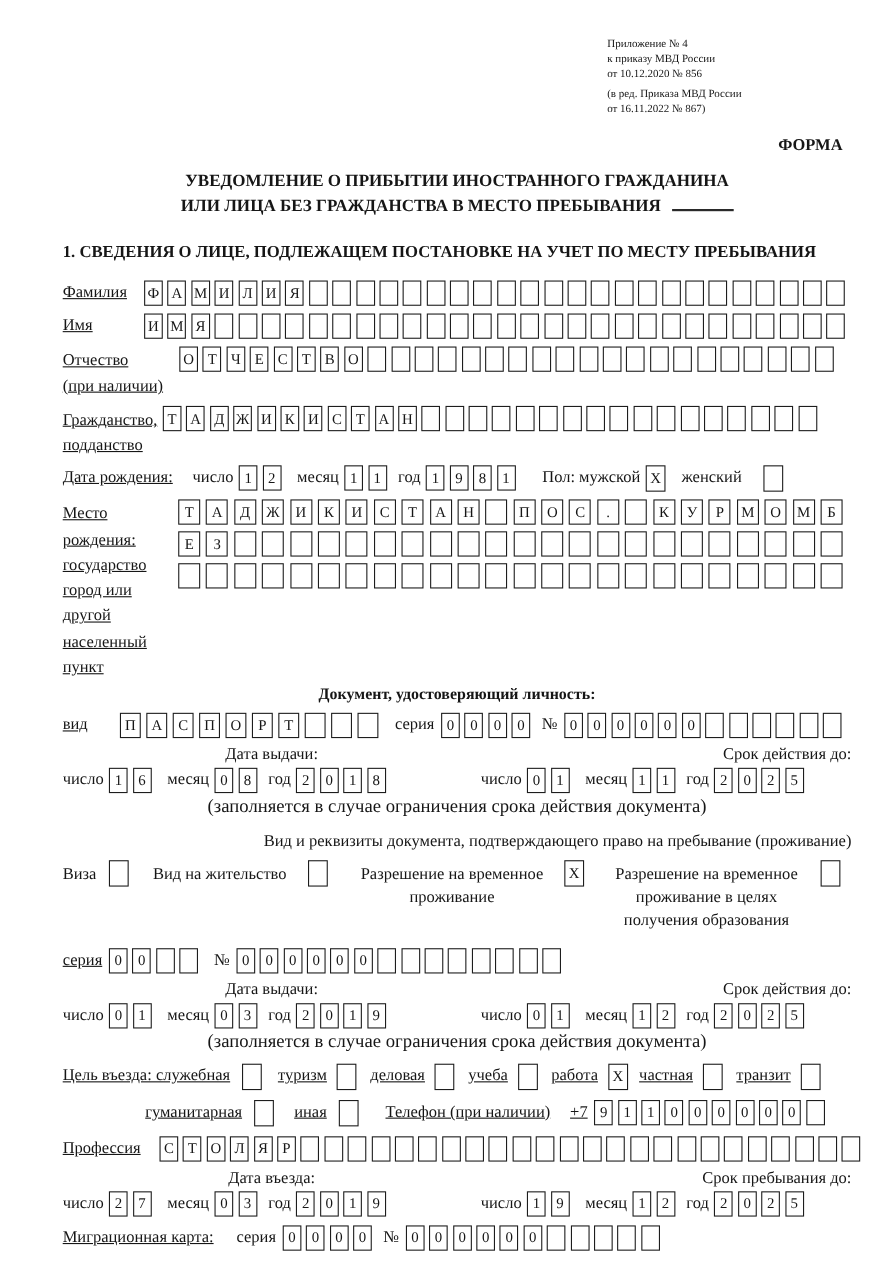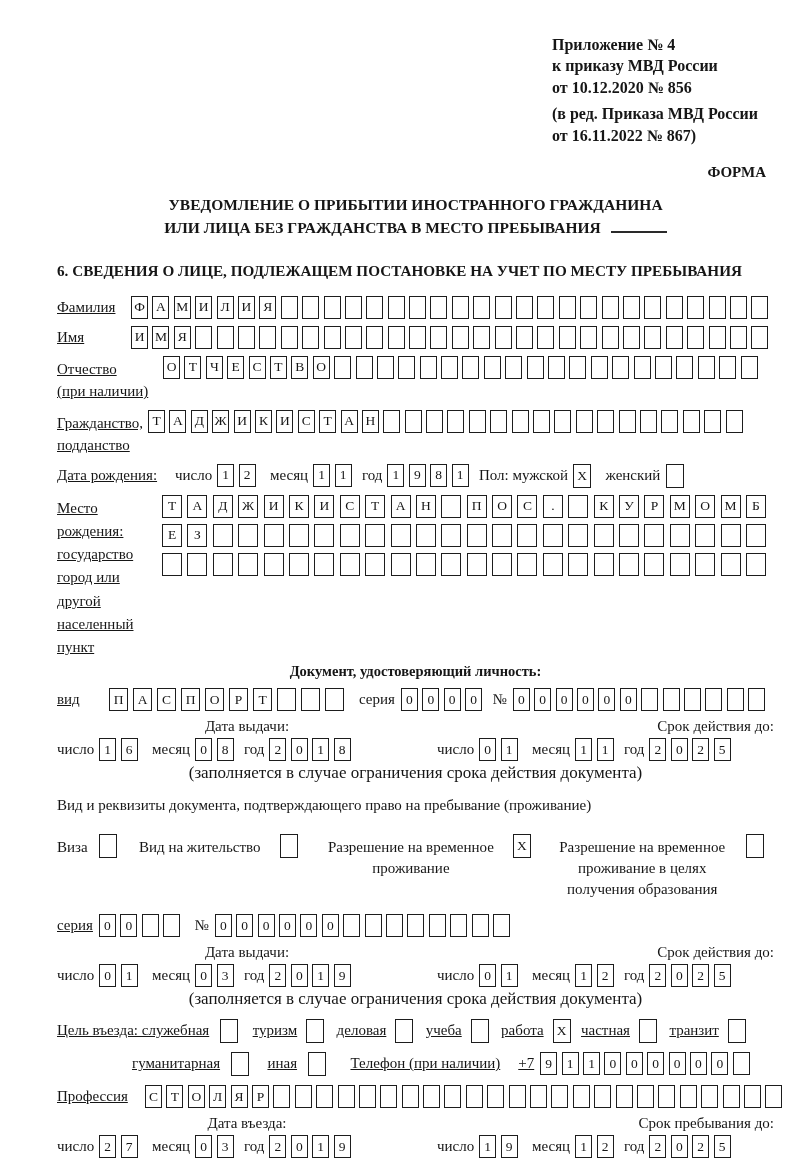--- a/index.html
+++ b/index.html
@@ -1,21 +1,21 @@
 <!DOCTYPE html>
 <html><head>
 <meta charset="utf-8">
 <style>
   * { margin:0; padding:0; box-sizing:border-box; }
   html,body { background:#ffffff; }
   body { width:800px; height:1163px; color:#161616; overflow:hidden;
          font-family:"Liberation Serif","DejaVu Serif",serif; font-size:15px; }
   .page { padding:34px 26px 0 57px; }
 
-  .appendix { margin-left:auto; width:222px; font-size:16px; line-height:1.34;font-weight:bold; }
+  .appendix { margin-left:auto; width:222px; font-size:10px; line-height:1.34; }
   .appendix .gap { height:5px; }
   .forma { text-align:right; font-weight:bold; font-size:15px; margin-top:18px; padding-right:8px; }
 
   .title { text-align:center; font-weight:bold; font-size:15.5px; line-height:1.5; margin-top:12px; }
   .uline { display:inline-block; width:56px; border-bottom:2px solid #2a2a2a; margin-left:10px; vertical-align:baseline; }
 
   .sec-heading { font-weight:bold; font-size:15.2px; margin-top:22px; margin-bottom:16px; }
 
   .row { display:flex; align-items:flex-start; margin-bottom:7px; }
   .lbl { flex:none; padding-top:3px;text-decoration:underline; }
@@ -24,36 +24,36 @@
   .boxes { display:inline-flex; flex:none; }
   .cell { flex:none; display:inline-flex; align-items:center; justify-content:center;
           width:17px; height:23px; border:1.5px solid #1d1d1d; margin-right:4.4px;
           font-size:13.5px; background:#fff; }
   .w .cell { width:20px; margin-right:5.4px; }
   .mid .cell { width:19px; margin-right:5px; }
   .chk { margin-left:5px; }
   .chk .cell { width:18px; height:24px; }
 
   .inlbl { padding-top:3px; flex:none; }
-  .ml6{margin-left:6px;} .ml10{margin-left:10px;}
+  .ml6{margin-left:20px;} .ml10{margin-left:10px;}
   .mr4{margin-right:4px;} .mr6{margin-right:6px;} .mr10{margin-right:10px;}
 
   .doc-heading { text-align:center; font-weight:bold; font-size:14.5px; margin:4px 0 8px; }
 
   .dheads { display:flex; margin-bottom:3px; }
   .dh-l { width:380px; text-align:center; }
   .dh-r { flex:1; text-align:right; }
   .daterow { display:flex; margin-bottom:2px; }
   .d-l { width:380px; display:flex; align-items:flex-start; }
   .d-r { flex:1; display:flex; align-items:flex-start; }
   .dlbl { padding-top:3px; margin-right:5px; }
 
   .fnote { text-align:center; font-size:17px; margin:1px 0 10px; }
 
-  .intro { line-height:1.65; margin-bottom:16px; }
+  .intro { line-height:1.65; margin-bottom:4px;text-align:right; }
   .opts { display:flex; align-items:flex-start; margin:4px 0 14px; }
   .opt { display:flex; align-items:flex-start; }
   .opt-lbl { white-space:pre-line; text-align:center; line-height:1.4; padding-top:3px; }
 
   .purpose { display:flex; align-items:flex-start; margin-bottom:9px; flex-wrap:nowrap; }
   .p-item { display:flex; align-items:flex-start; }
   .p-item .lbl { padding-top:3px; }
 
   .reps { display:flex; }
 </style>
@@ -70,21 +70,21 @@
     <div>(в ред. Приказа МВД России</div>
     <div>от 16.11.2022 № 867)</div>
   </div>
   <div class="forma">ФОРМА</div>
 
   <div class="title">
     <div>УВЕДОМЛЕНИЕ О ПРИБЫТИИ ИНОСТРАННОГО ГРАЖДАНИНА</div>
     <div><span>ИЛИ ЛИЦА БЕЗ ГРАЖДАНСТВА В МЕСТО ПРЕБЫВАНИЯ</span><span class="uline"></span></div>
   </div>
 
-  <div class="sec-heading">6. СВЕДЕНИЯ О ЛИЦЕ, ПОДЛЕЖАЩЕМ ПОСТАНОВКЕ НА УЧЕТ ПО МЕСТУ ПРЕБЫВАНИЯ</div>
+  <div class="sec-heading">1. СВЕДЕНИЯ О ЛИЦЕ, ПОДЛЕЖАЩЕМ ПОСТАНОВКЕ НА УЧЕТ ПО МЕСТУ ПРЕБЫВАНИЯ</div>
 
   <div class="row">
     <span class="lbl lw74">Фамилия</span>
     <span class="boxes">
         <span class="cell">Ф</span>
         <span class="cell">А</span>
         <span class="cell">М</span>
         <span class="cell">И</span>
         <span class="cell">Л</span>
         <span class="cell">И</span>

